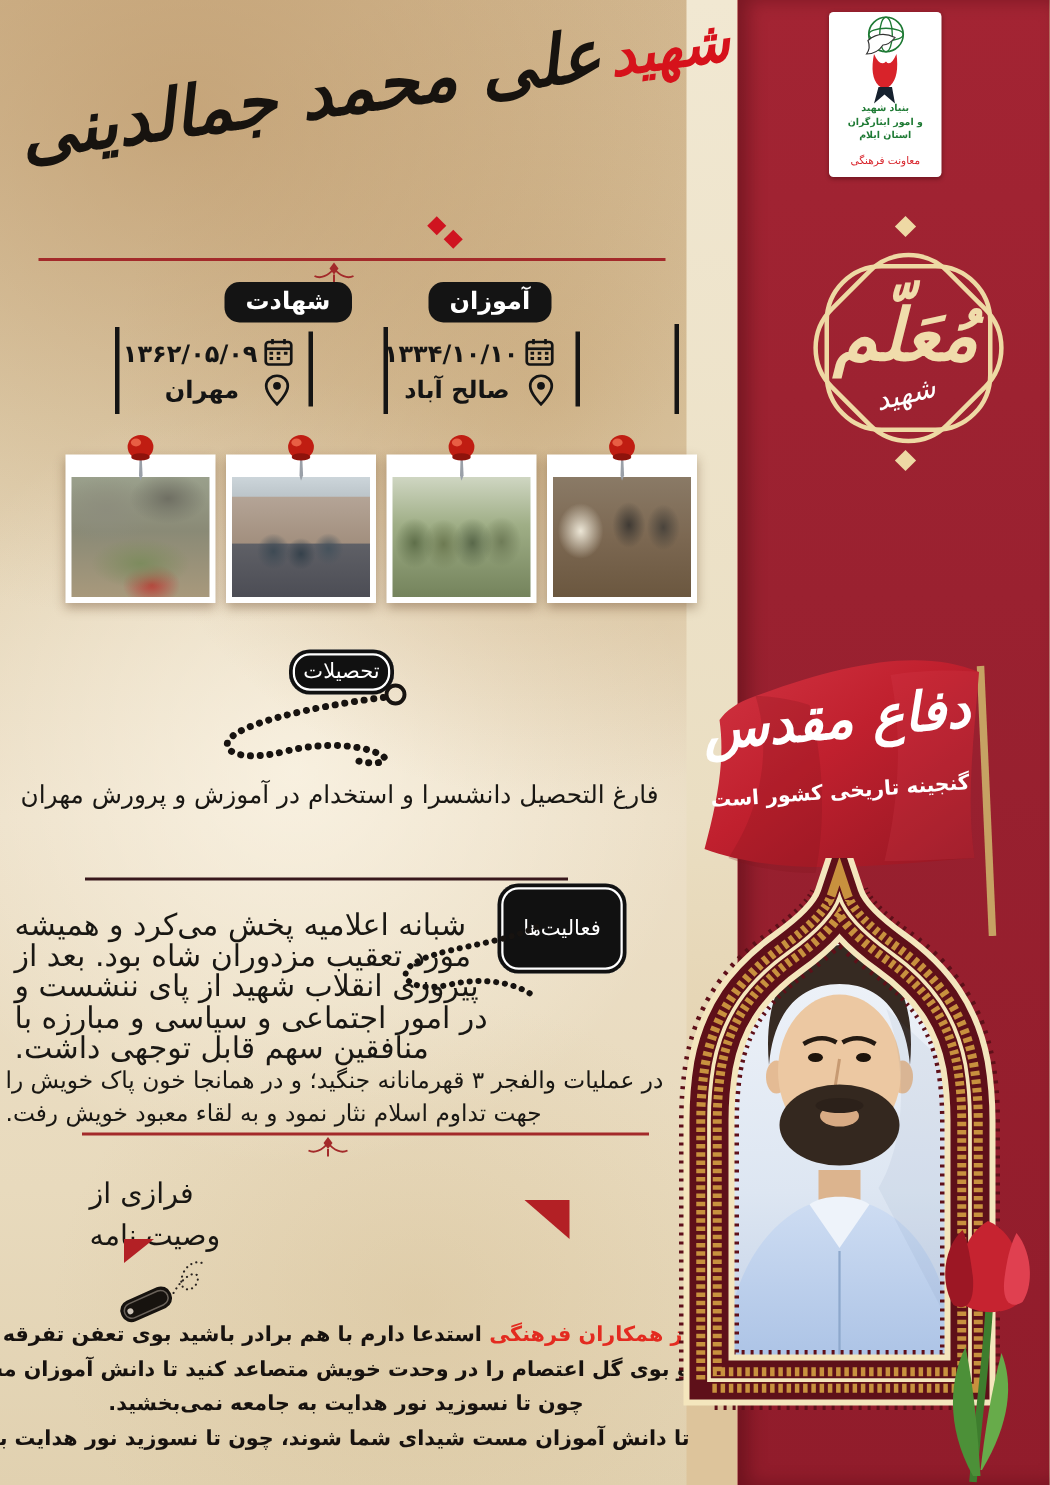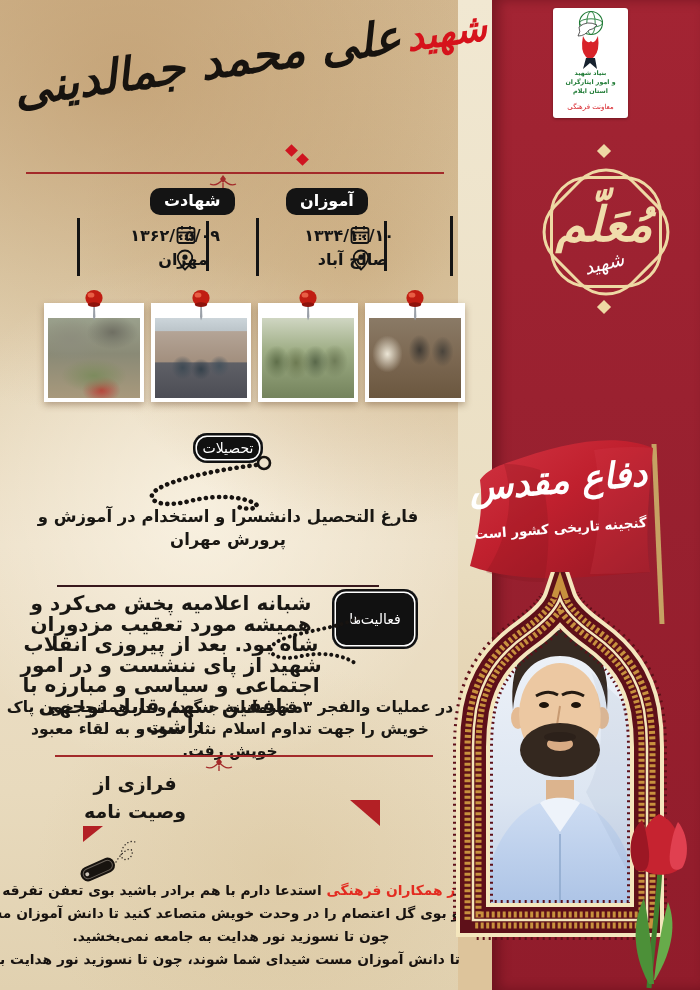--- a/index.html
+++ b/index.html
@@ -39,21 +39,21 @@
   .title-prefix{font-size:38px;color:#d6121b;}
   .title-name{font-size:46px;color:#17130f;letter-spacing:-2px;}
   .title-dia{position:absolute;width:9px;height:9px;background:#cf1420;transform:rotate(45deg);}
   
   .sep{height:2px;background:#a32a2a;}
   .sep.dark{height:1.6px;background:#38181c;}
   
   .pill{position:absolute;background:#141414;color:#fff;font-weight:bold;font-size:16px;
     padding:3px 14px 5px;border-radius:10px;}
   .vbar{position:absolute;width:2.5px;background:#141414;}
-  .itxt{position:absolute;font-weight:bold;font-size:16px;color:#141414;white-space:nowrap;margin-left:48px;}
+  .itxt{position:absolute;font-weight:bold;font-size:16px;color:#141414;white-space:nowrap;}
   
   .photo{position:absolute;top:303px;width:100px;height:99px;background:#fff;
     box-shadow:0 3px 7px rgba(90,55,25,.38);}
   .photo .art{position:absolute;left:4px;right:4px;top:15px;bottom:4px;}
   .pin{position:absolute;width:26px;height:34px;top:-14px;left:37px;}
   .art1{background:
     radial-gradient(40% 30% at 70% 18%, #6f6f63, transparent 70%),
     radial-gradient(50% 40% at 25% 28%, #8d8d7d, transparent 70%),
     radial-gradient(60% 35% at 50% 72%, #7d8b5e, transparent 60%),
     radial-gradient(30% 25% at 58% 90%, #b8433a, transparent 70%),
@@ -71,21 +71,21 @@
     linear-gradient(180deg,#cfd6c2 0%,#9fae86 40%,#74835c 100%);}
   .art4{background:
     radial-gradient(30% 42% at 20% 45%, #ece6d6, transparent 55%),
     radial-gradient(20% 32% at 55% 40%, #3f3a34, transparent 60%),
     radial-gradient(20% 32% at 80% 42%, #4a443c, transparent 60%),
     linear-gradient(180deg,#8a7a66 0%,#7c6852 50%,#6b573f 100%);}
   
   .tagpill{position:absolute;background:#111;color:#fff;font-weight:normal;
     border-radius:14px;text-align:center;
     box-shadow:inset 0 0 0 2.5px #111, inset 0 0 0 4px #fff;}
-  .btext{position:absolute;text-align:center;font-weight:bold;color:#191713;}
+  .btext{position:absolute;text-align:left;font-weight:normal;color:#191713;margin-top:13px;}
   .tri{position:absolute;width:0;height:0;}
   .will-line{position:absolute;left:2px;width:458px;text-align:center;font-weight:bold;
     font-size:13.8px;color:#17120f;white-space:nowrap;}
   .red-lead{color:#e32b20;}
   
   .flag-main{left:458px;top:460px;width:200px;text-align:center;font-size:36px;font-weight:bold;
     font-style:italic;color:#fff;transform:rotate(-5deg);white-space:nowrap;}
   .flag-sub{left:468px;top:520px;width:185px;text-align:center;font-size:13.5px;font-weight:bold;
     color:#fff;transform:rotate(-4deg);white-space:nowrap;}
 </style>

